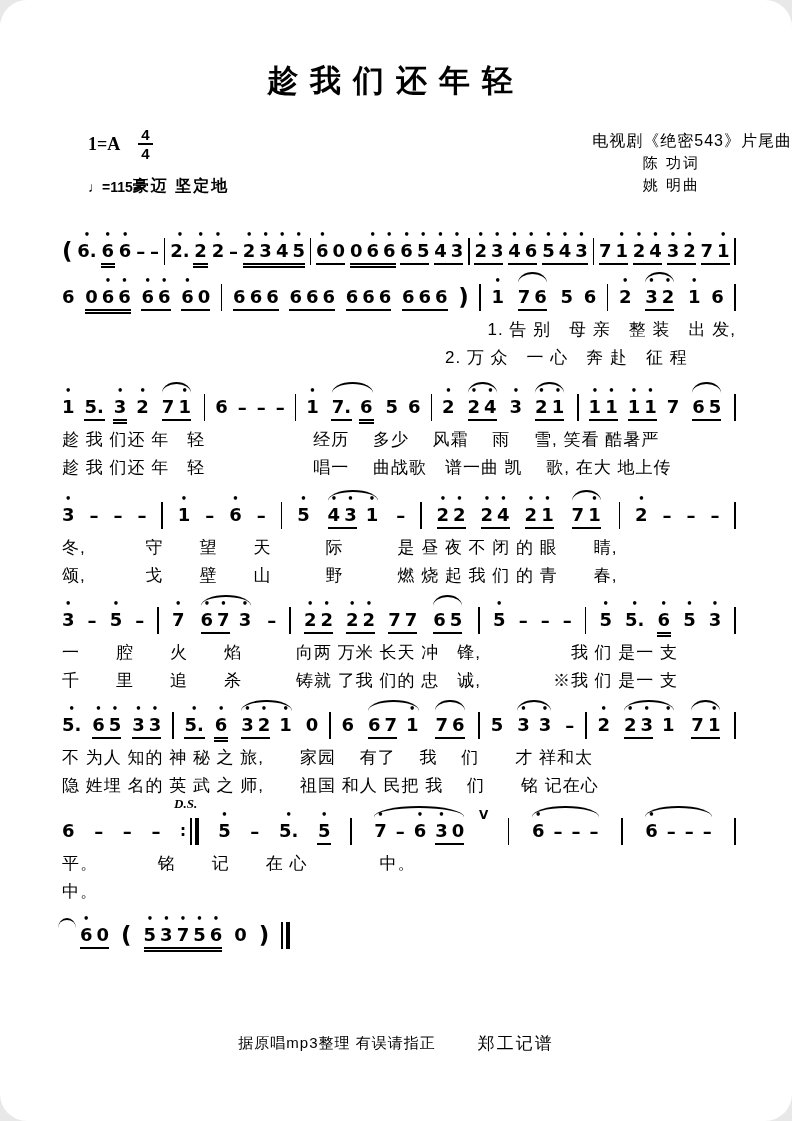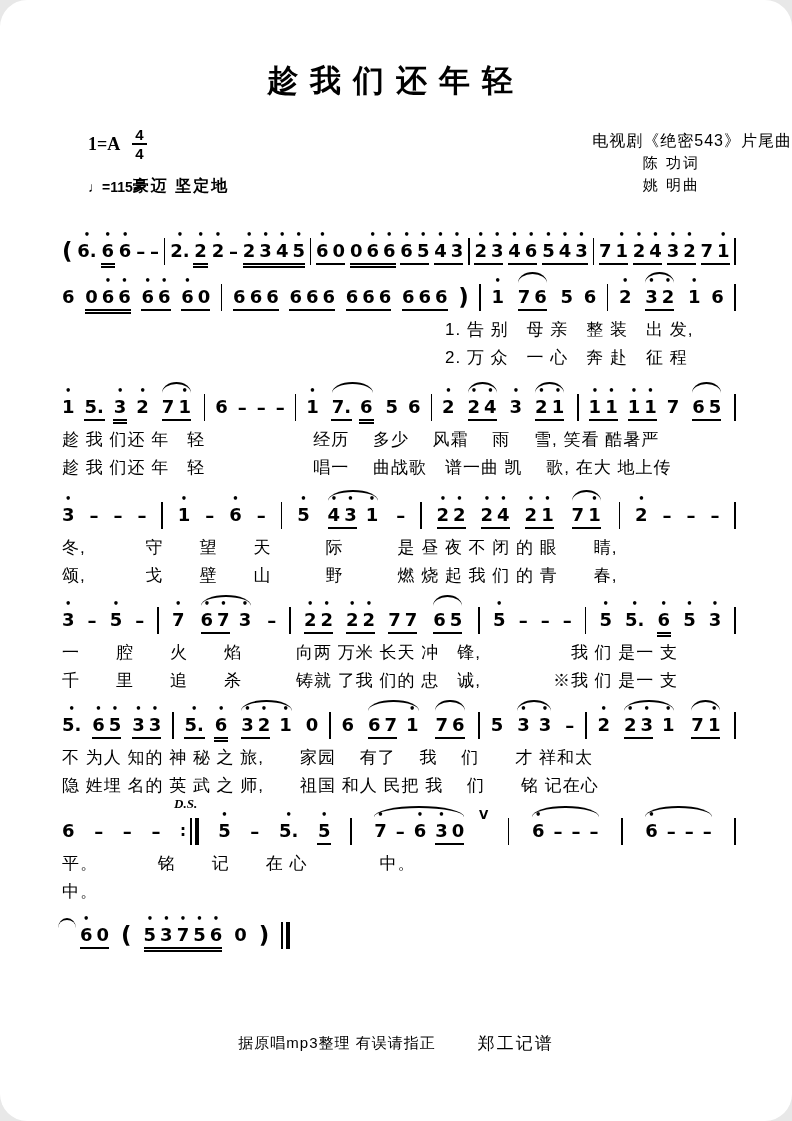--- a/index.html
+++ b/index.html
@@ -1,20 +1,20 @@
 <!DOCTYPE html>
 <html><head>
 <meta charset="utf-8">
 <style>
   html,body{margin:0;padding:0;background:#e8e8e8;}
   .page{position:relative;width:792px;height:1121px;background:#ffffff;margin:0 auto;overflow:hidden;
         font-family:"Liberation Sans",sans-serif;color:#000;border-radius:27px;}
   .title{position:absolute;top:60px;left:0;right:0;text-align:center;
          font-family:"Liberation Serif",serif;font-weight:700;font-size:31px;letter-spacing:12px;}
-  .keyrow{position:absolute;top:127px;left:88px;display:flex;align-items:center;gap:12px;
+  .keyrow{position:absolute;top:127px;left:88px;display:flex;align-items:center;gap:18px;
           font-size:18px;font-weight:700;}
   .keysig{font-family:"Liberation Serif",serif;}
   .ts{display:inline-flex;flex-direction:column;align-items:center;font-size:15px;line-height:15px;font-weight:700;}
   .ts .tsn{border-bottom:2px solid #000;padding:0 3px 1px;}
   .ts .tsd{padding:1px 3px 0;}
   .subtitle{position:absolute;top:131px;left:0;right:0;text-align:right;font-size:16px;letter-spacing:1px;}
   .tempo{position:absolute;top:176px;left:88px;font-size:15px;display:flex;gap:0;align-items:center;}
   .tempo .mark{font-weight:700;font-size:14px;}
   .tempo .expr{font-weight:700;font-size:16px;letter-spacing:2px;}
   .credits{position:absolute;top:152px;right:92px;font-size:15px;line-height:22px;text-align:right;letter-spacing:2px;}
@@ -273,21 +273,21 @@
               <span class="note"><span class="nd">•</span><span class="nv">2</span></span>
               <span class="gul">
                 <i></i>
               </span>
             </span>
           </span>
           <span class="note"><span class="nd">•</span><span class="nv">1</span></span>
           <span class="note"><span class="nv">6</span></span>
           <span class="bar"></span>
         </div>
-        <div class="lyr" style="padding-left: 383px;">1. 告 别　母 亲　整 装　出 发,</div>
+        <div class="lyr" style="padding-left: 383px; text-align: right;">1. 告 别　母 亲　整 装　出 发,</div>
         <div class="lyr" style="padding-left: 383px;">2. 万 众　一 心　奔 赴　征 程</div>
       </div>
       <div class="line-block" style="top: 374px;">
         <div class="mline">
           <span class="note"><span class="nd">•</span><span class="nv">1</span></span>
           <span class="note"><span class="nv">5.</span><span class="nu">
               <i></i>
             </span></span>
           <span class="note"><span class="nd">•</span><span class="nv">3</span><span class="nu">
               <i></i>

